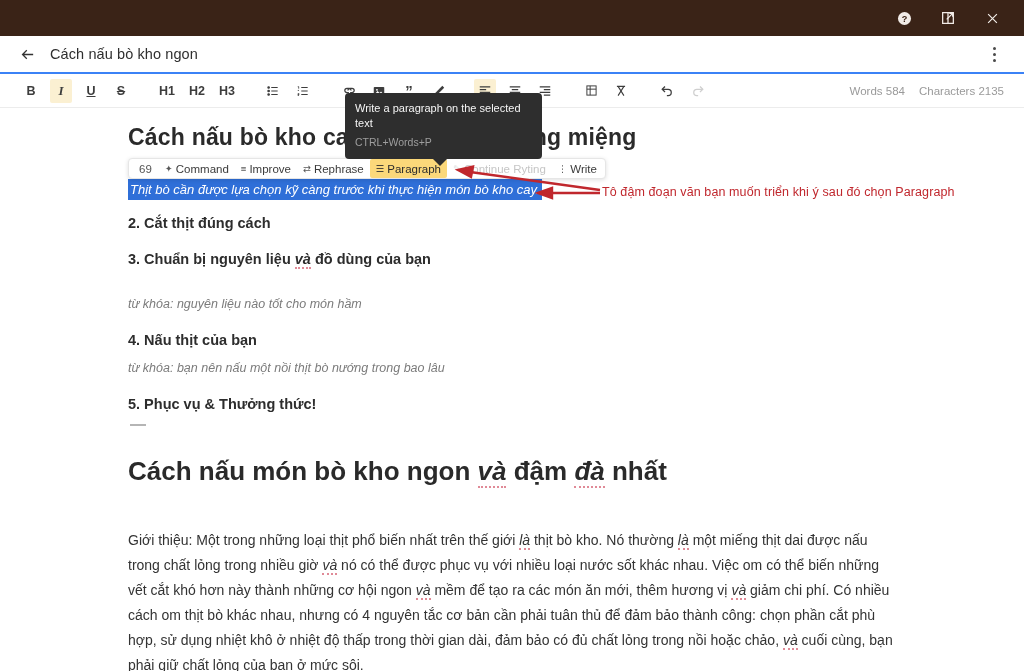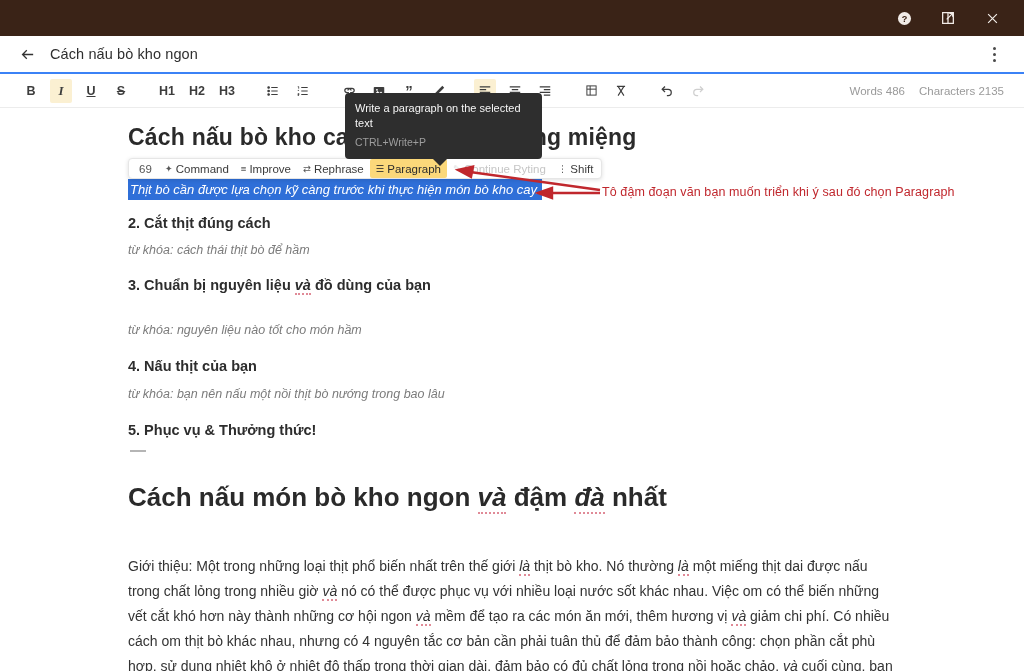--- a/index.html
+++ b/index.html
@@ -359,21 +359,21 @@
       </svg>
     </div>
     <div class="tb-item dim">
       <svg width="15" height="15" viewBox="0 0 24 24" stroke="#cfcfcf" stroke-width="2" fill="none">
         <path d="M20 10h-9a5 5 0 0 0 0 10h2"></path>
           <path d="M16 5.5L20.5 10 16 14.5"></path>
       </svg>
     </div>
   </div>
   <div class="counts">
-    <span><span>Words</span> <span>486</span></span>
+    <span><span>Words</span> <span>584</span></span>
     <span><span>Characters</span> <span>2135</span></span>
   </div>
 </div>
 
 <div class="page">
 
   <h1 class="doc-h1">
     <span>Cách nấu bò kho cay d</span><span style="display:inline-block;width:150px"></span><span>ng miệng</span>
   </h1>
 
@@ -395,32 +395,31 @@
     <div class="ai-item active">
       <span class="ai-ico">☰</span>
       <span>Paragraph</span>
     </div>
     <div class="ai-item dim">
       <span class="ai-ico">✎</span>
       <span>Continue Ryting</span>
     </div>
     <div class="ai-item">
       <span class="ai-ico">⋮</span>
-      <span>Shift</span>
+      <span>Write</span>
     </div>
   </div>
 
   
   <div>
     <span class="selected-line">Thịt bò cần được lựa chọn kỹ càng trước khi thực hiện món bò kho cay.</span>
   </div>
 
   
   <h3 class="num-head" style="margin-top:13px">2. Cắt thịt đúng cách</h3>
-  <div class="kw" style="margin-top:8px">từ khóa: cách thái thịt bò để hầm</div>
 
   
   <h3 class="num-head" style="margin-top:16px">
     <span>3. Chuẩn bị nguyên liệu </span><span class="spell">và</span><span> đồ dùng của bạn</span>
   </h3>
   <div class="kw" style="margin-top:26px">từ khóa: nguyên liệu nào tốt cho món hầm</div>
 
   
   <h3 class="num-head" style="margin-top:17px">4. Nấu thịt của bạn</h3>
   <div class="kw" style="margin-top:9px">từ khóa: bạn nên nấu một nồi thịt bò nướng trong bao lâu</div>
@@ -445,14 +444,14 @@
   <g stroke="#c0272d" stroke-width="2.4" fill="#c0272d">
     <line x1="600" y1="193" x2="548" y2="193"></line>
     <polygon points="538,193 552,188 552,198"></polygon>
     <line x1="600" y1="190" x2="470" y2="172"></line>
     <polygon points="458,170 473,166.5 471,177"></polygon>
   </g>
 </svg>
 
 <div class="tooltip">
   <div>Write a paragraph on the selected text</div>
-  <div class="shortcut">CTRL+Write+P</div>
+  <div class="shortcut">CTRL+Words+P</div>
 </div>
 
 </body></html>

